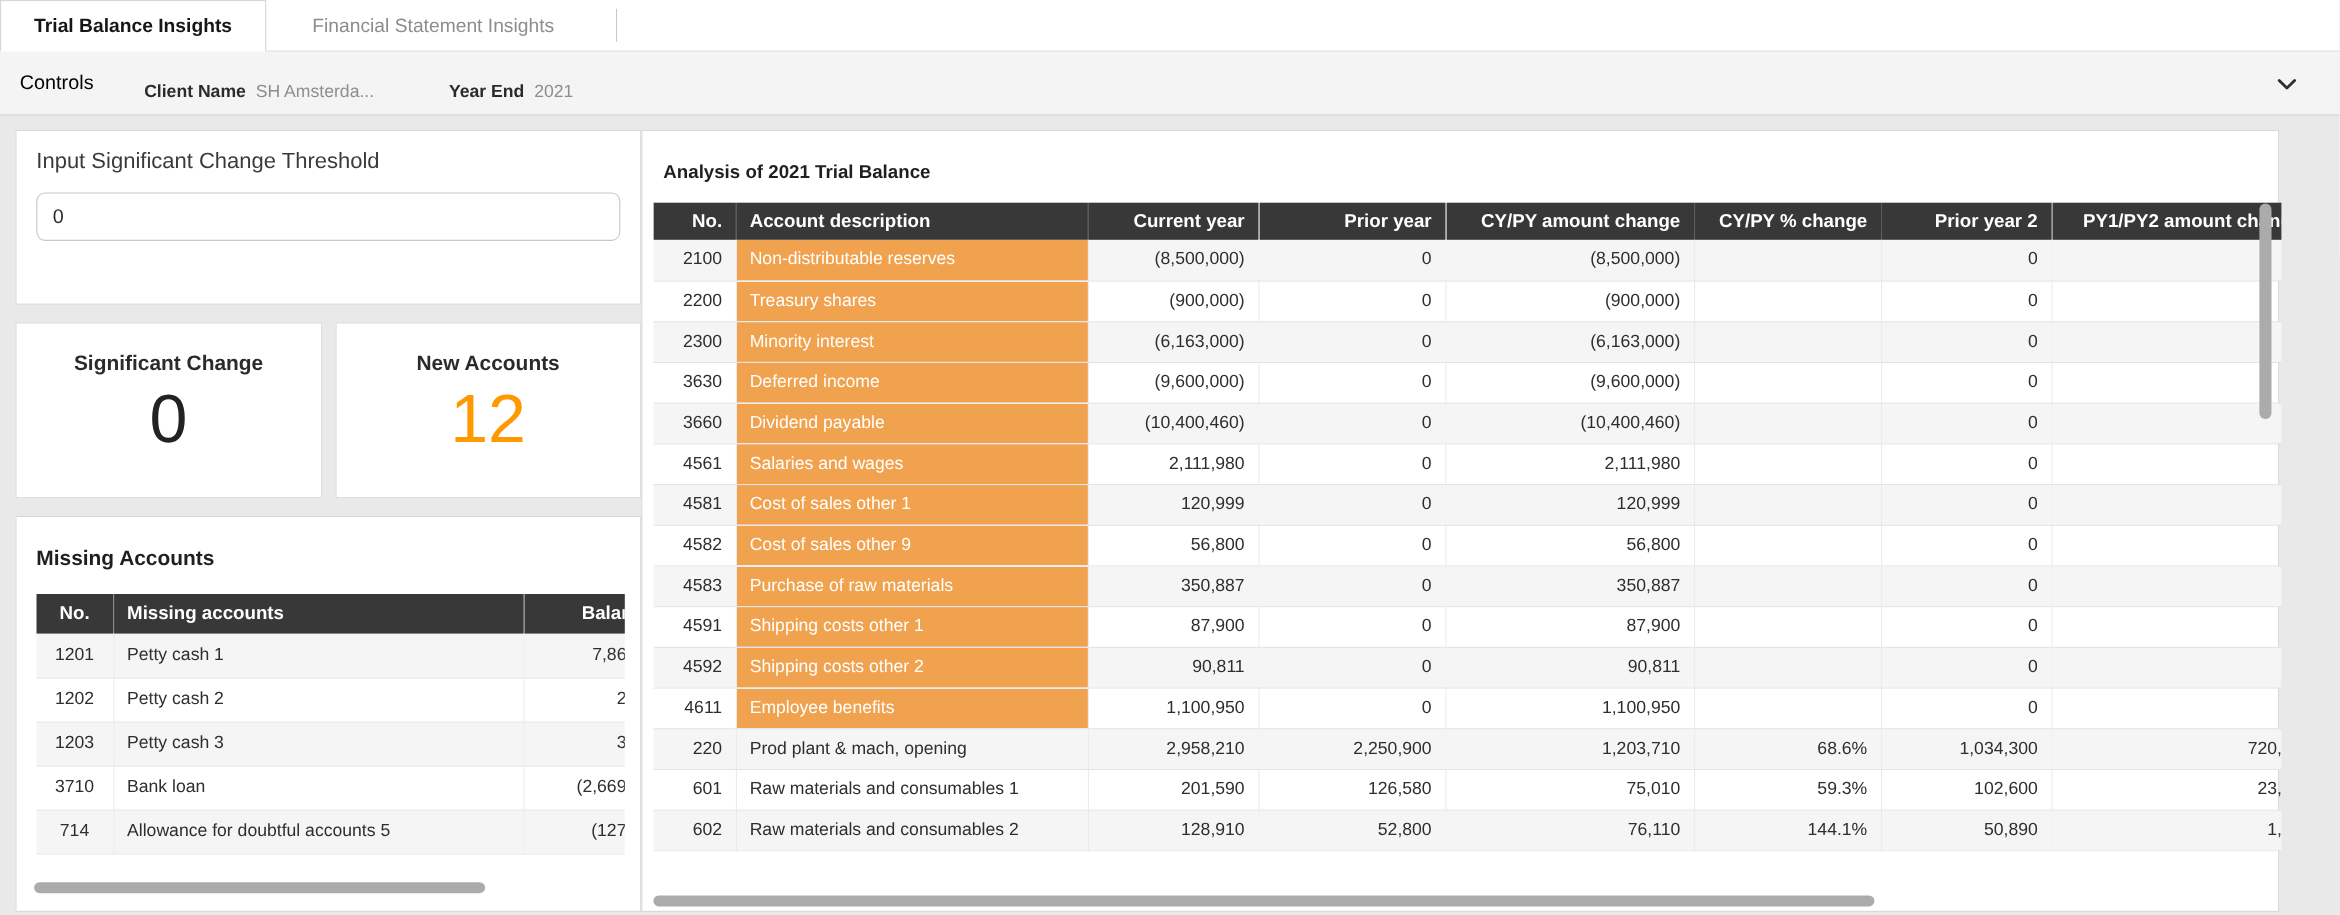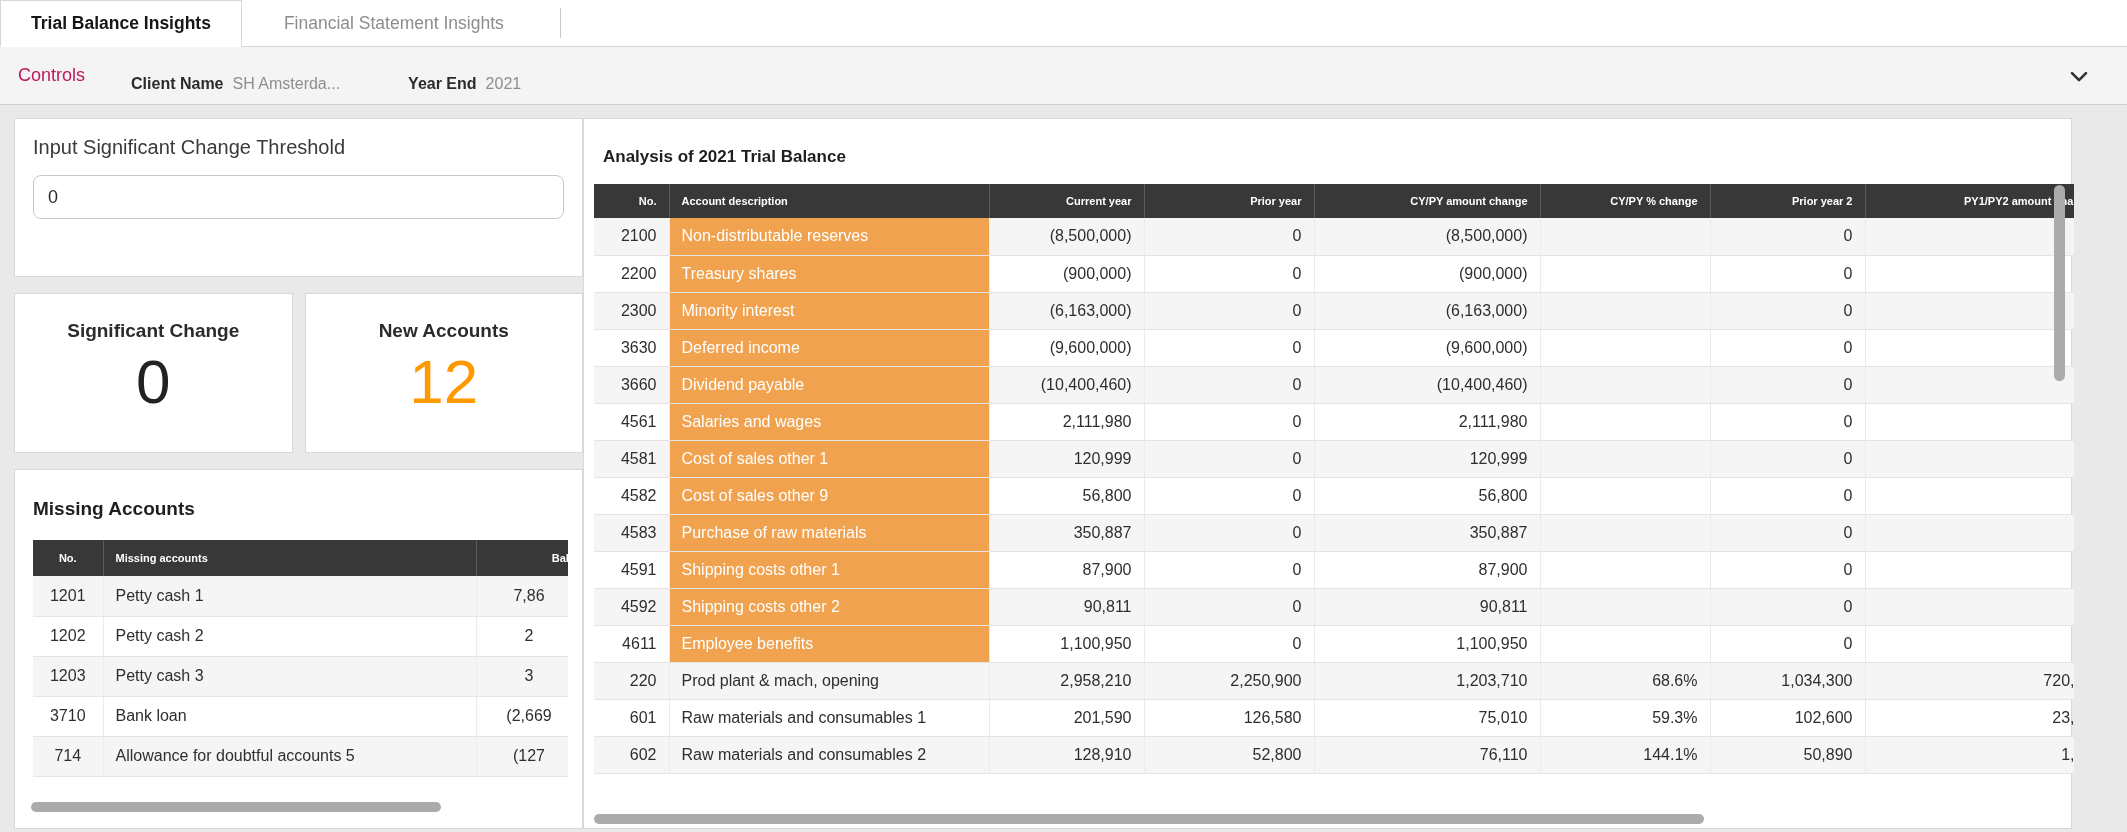--- a/index.html
+++ b/index.html
@@ -15,21 +15,21 @@
   .tab { display:flex; align-items:center; padding:0 30px; font-size:17.5px; white-space:nowrap; }
   .tab.active {
     margin-left:0; font-weight:bold; color:#161616; background:#fff;
     border:1px solid #d7d7d7; border-bottom:1px solid #fff; margin-bottom:-1px;
   }
   .tab.inactive { color:#8d8d8d; margin-left:12px; }
   .tab-divider { width:1px; height:30px; background:#c9c9c9; align-self:center; margin-left:26px; }
 
   
   .controlsbar { height:58px; background:#f4f4f4; border-bottom:1px solid #cfcfcf; display:flex; align-items:center; padding:0 18px; position:relative; }
-  .controls-label { font-size:18px; color:#be185d; }
+  .controls-label { font-size:18px; color:#000000; }
   .ctl-group { display:flex; align-items:center; font-size:16px;margin-top:16px; }
   .ctl-group.client { margin-left:46px; }
   .ctl-group.yearend { margin-left:68px; }
   .ctl-name { font-weight:bold; color:#2b2b2b; }
   .ctl-value { color:#8e8e8e; margin-left:9px; }
   .chevron { position:absolute; right:34px; top:15px; cursor:pointer; }
 
   
   .main { display:flex; padding:13px 0 0 14px; }
   .leftcol { width:569px; display:flex; flex-direction:column; gap:16px; }
@@ -46,35 +46,35 @@
   .card { flex:1; background:#fff; border:1px solid #d8d8d8; display:flex; flex-direction:column; align-items:center; }
   .card-title { font-weight:bold; font-size:19px; margin-top:26px; color:#2b2b2b; }
   .card-value { font-size:62px; margin-top:4px; color:#222; line-height:1.15; }
   .card-value.orange { color:#ff9900; }
 
   .p-missing { flex:1; padding:16px 18px; position:relative; }
   .ptitle-bold { font-weight:bold; font-size:19px; color:#1f1f1f; margin:12px 0 20px 0; }
 
   
   table { border-collapse:collapse; table-layout:fixed; }
-  thead th { background:#383838; color:#fff; font-size:11px; font-weight:bold; padding:0 12px; white-space:nowrap; overflow:hidden; text-align:right; }
+  thead th { background:#383838; color:#fff; font-size:17px; font-weight:bold; padding:0 12px; white-space:nowrap; overflow:hidden; text-align:right; }
   tbody td { font-size:16px; color:#2e2e2e; padding:0 12px; white-space:nowrap; overflow:hidden; border-bottom:1px solid #e4e4e4; border-right:1px solid #ebebeb; text-align:right; }
   tbody tr:nth-child(odd) td { background:#f5f5f5; }
   thead th + th { border-left:1px solid #5a5a5a; }
   td.hl { background:#f0a24f !important; color:#fff; }
 
   
   .mi-wrap { width:535px; overflow:hidden; }
   .mi-table { width:573px; }
   .mi-table thead th { height:36px; }
   .mi-table tbody td { height:40px; }
   .mi-table .c-no { text-align:center; }
   .mi-table .c-name { text-align:left; }
   .mi-table th.c-balance { text-align:right; padding-right:12px; }
-  .mi-table td.c-balance { padding-right:36px;text-align:center; }
+  .mi-table td.c-balance { padding-right:36px; }
 
   
   .p-analysis { width:1489px; height:711px; padding:12px 0 0 10px; position:relative; }
   .a-title { font-weight:bold; font-size:17px; color:#1f1f1f; margin:16px 0 17px 9px; }
   .a-wrap { width:1480px; overflow:hidden; }
   .a-table { width:1511px; }
   .a-table thead th { height:34px; }
   .a-table tbody td { height:37px; }
   .a-table .c-desc { text-align:left; }
   .a-table th.c-py1py2 { padding-right:12px; }

